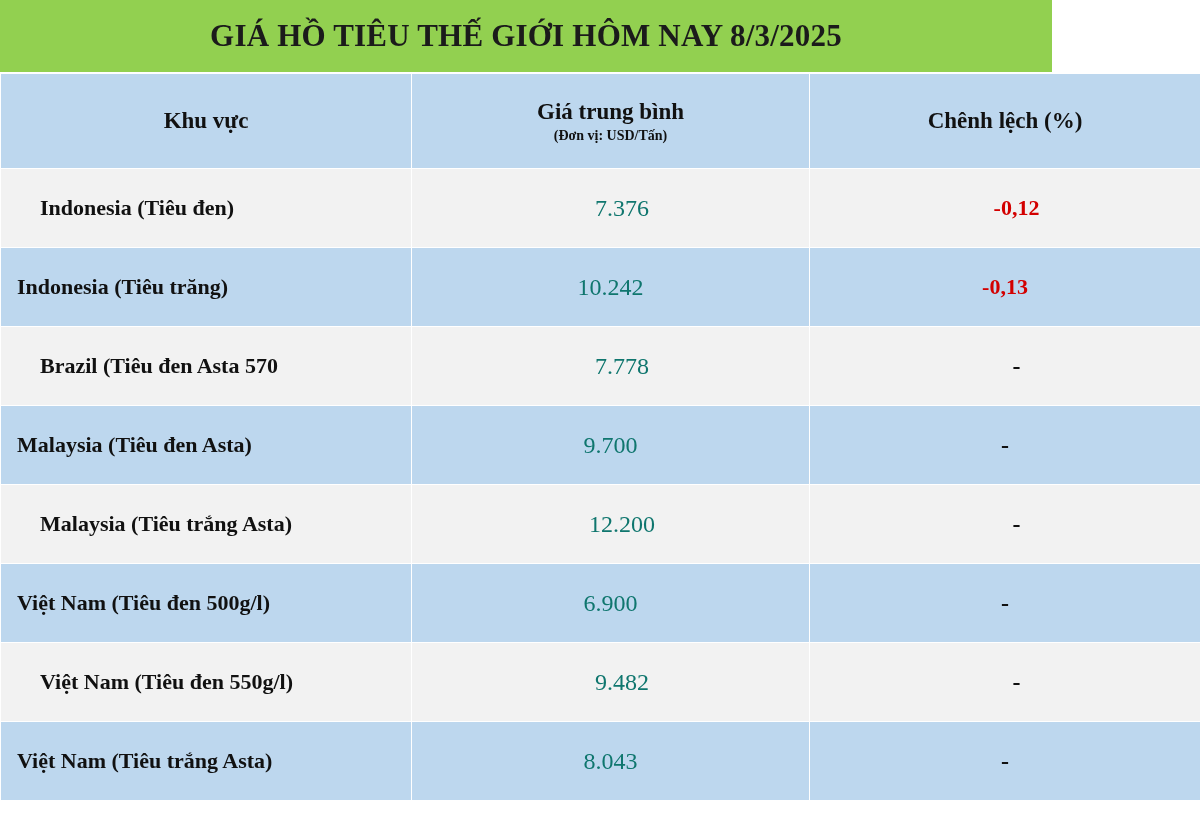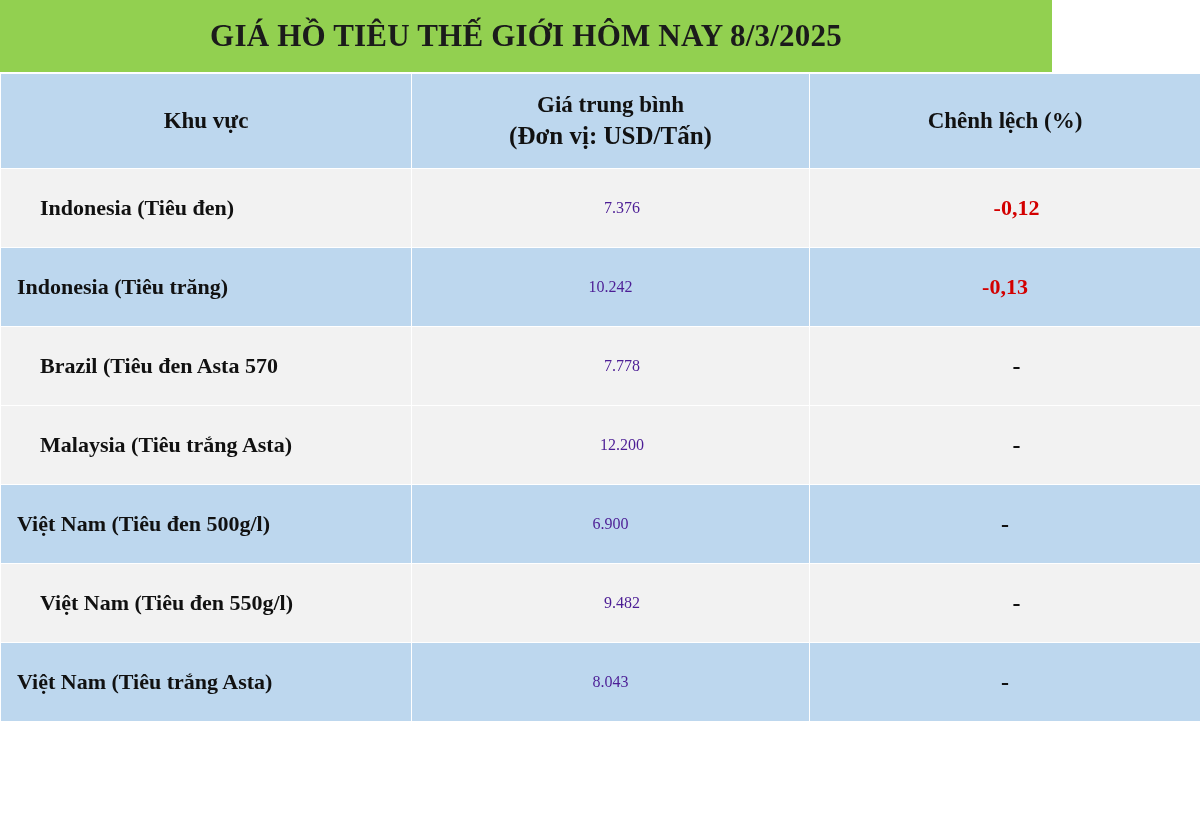--- a/index.html
+++ b/index.html
@@ -99,39 +99,39 @@
     background: #bdd7ee;
     font-family: "Liberation Serif", serif;
     font-size: 23px;
     font-weight: bold;
     color: #111111;
     text-align: center;
     line-height: 1.28;
   }
   thead th .sub {
     display: block;
-    font-size: 25px;
+    font-size: 14px;
     font-weight: bold;
   }
 
   tbody tr { height: 79px; }
   tbody tr.row-odd td { background: #f2f2f2; padding-left: 39px; }
   tbody tr.row-even td { background: #bdd7ee; }
 
   td.region {
     text-align: left;
     font-size: 22px;
     font-weight: bold;
     color: #111111;
     padding-left: 18px;
   }
   td.price {
     text-align: center;
-    font-size: 16px;
-    color: #4c1d95;
+    font-size: 24px;
+    color: #0f766e;
     font-weight: normal;
   }
   td.change {
     text-align: center;
     font-size: 22px;
     font-weight: bold;
     color: #111111;
     margin-top: 40px;
   }
   td.change.neg {
@@ -186,20 +186,25 @@
       <tr class="row-even">
         <td class="region">Indonesia (Tiêu trăng)</td>
         <td class="price">10.242</td>
         <td class="change neg">-0,13</td>
       </tr>
       <tr class="row-odd">
         <td class="region">Brazil (Tiêu đen Asta 570</td>
         <td class="price">7.778</td>
         <td class="change flat">-</td>
       </tr>
+      <tr class="row-even">
+        <td class="region">Malaysia (Tiêu đen Asta)</td>
+        <td class="price">9.700</td>
+        <td class="change flat">-</td>
+      </tr>
       <tr class="row-odd">
         <td class="region">Malaysia (Tiêu trắng Asta)</td>
         <td class="price">12.200</td>
         <td class="change flat">-</td>
       </tr>
       <tr class="row-even">
         <td class="region">Việt Nam (Tiêu đen 500g/l)</td>
         <td class="price">6.900</td>
         <td class="change flat">-</td>
       </tr>

